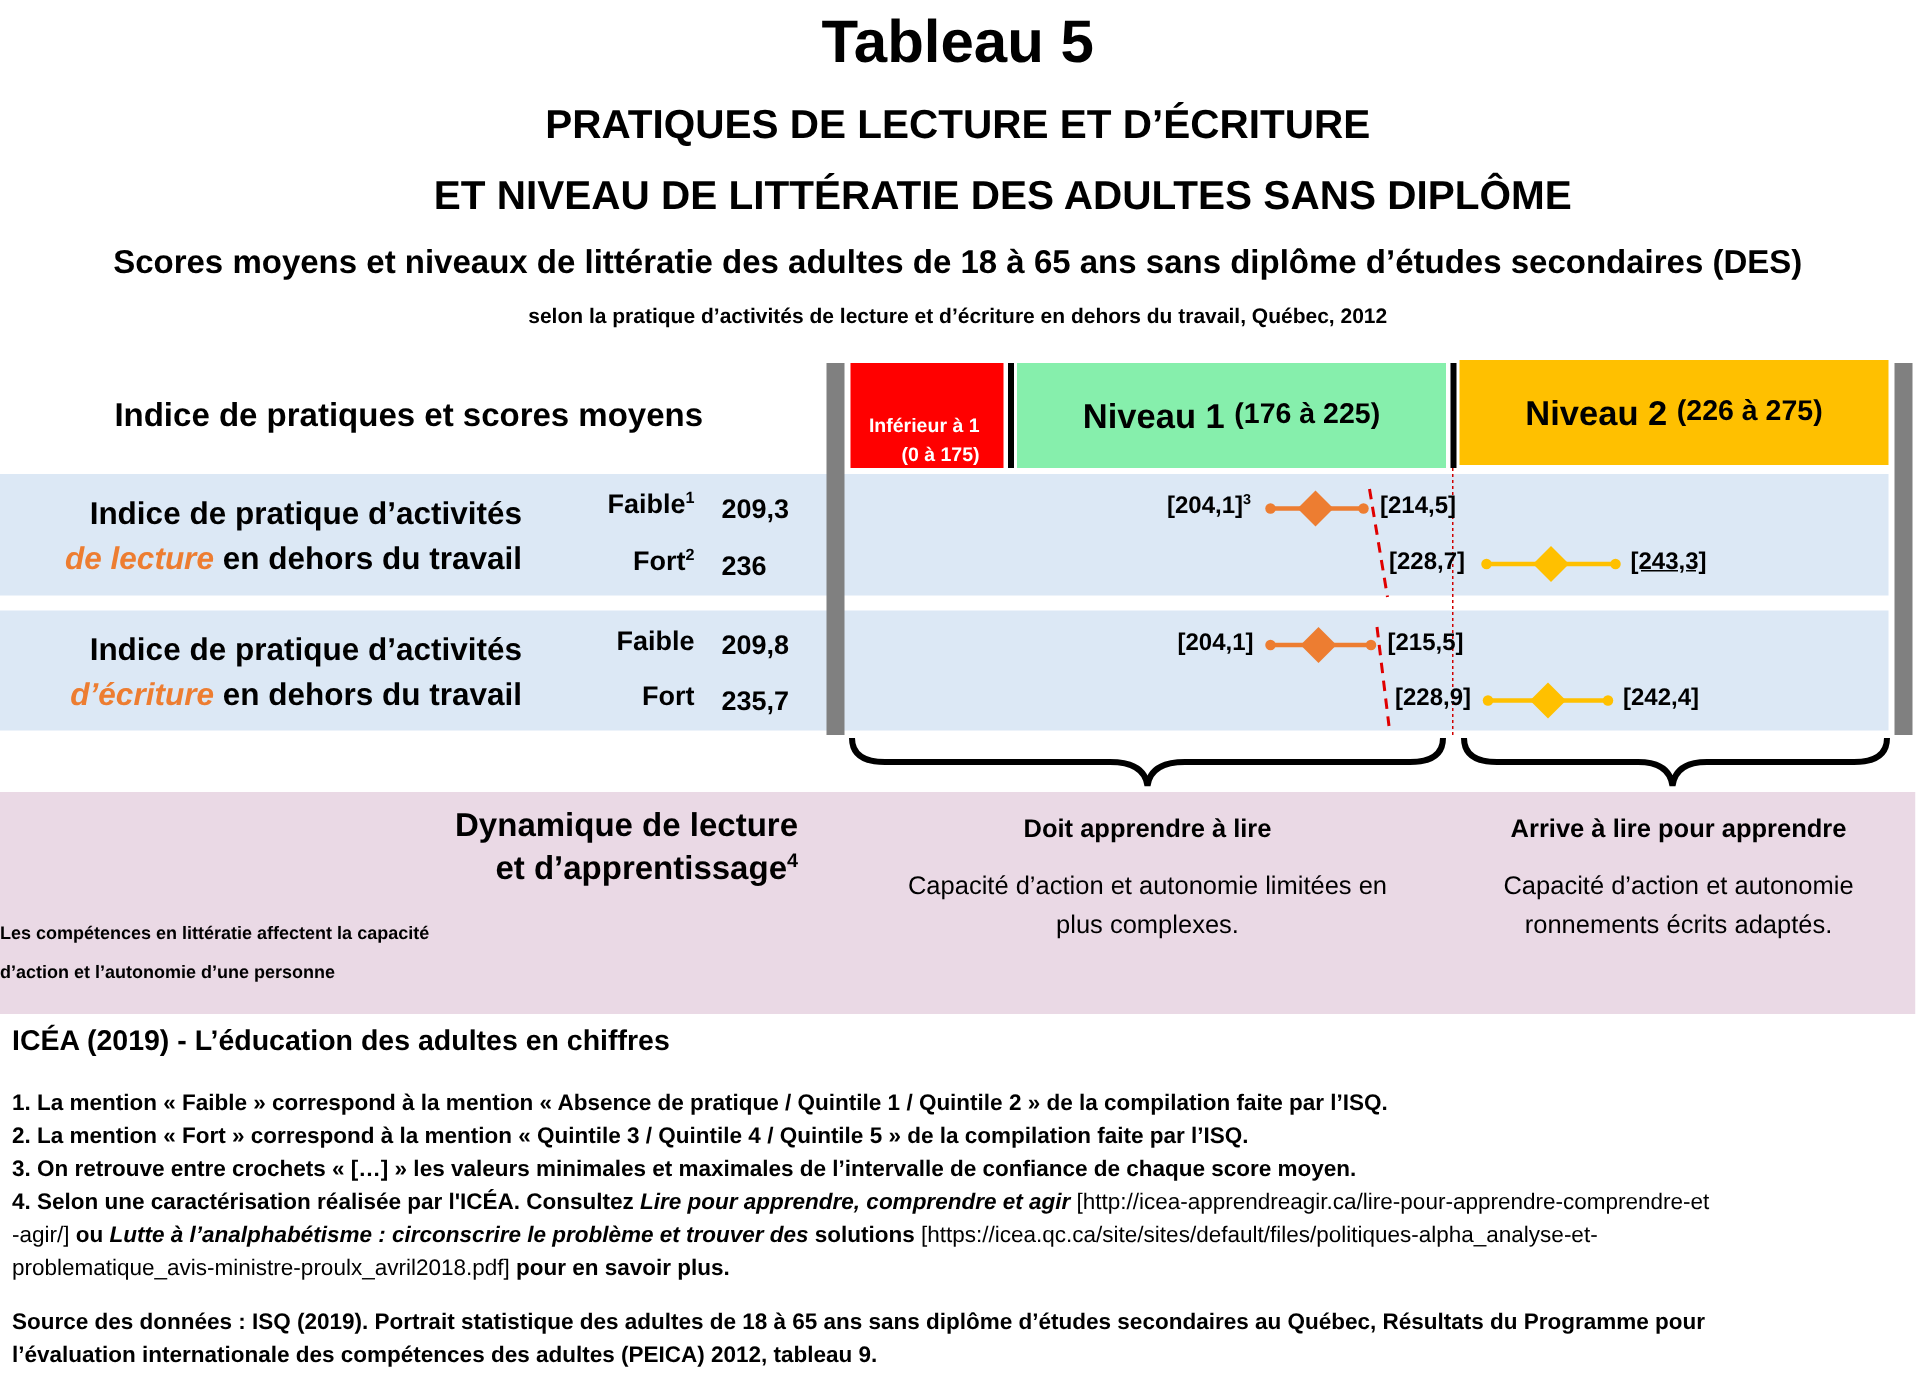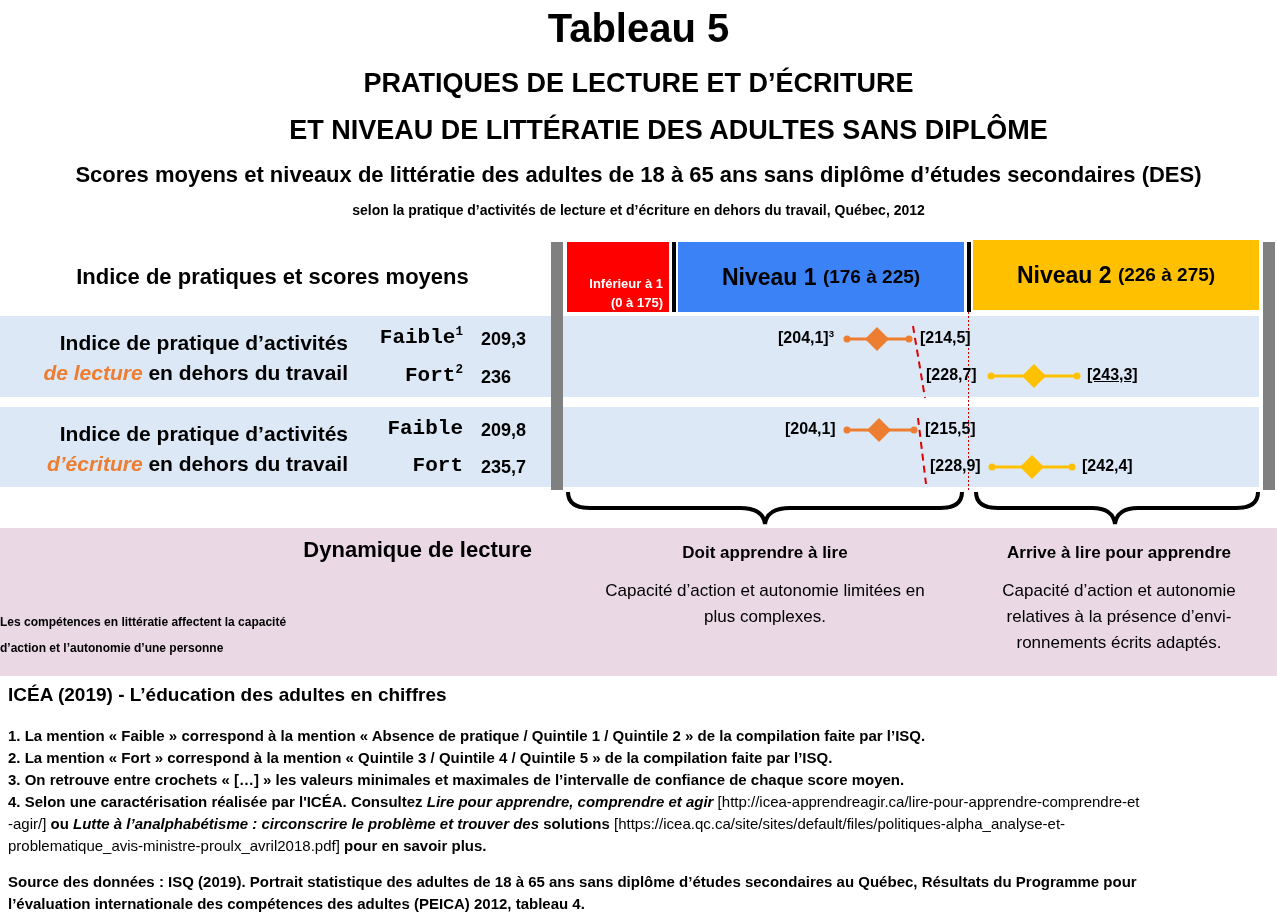--- a/index.html
+++ b/index.html
@@ -10,28 +10,28 @@
   .title-sub1 { left:0; width:1277px; top:68px; font-size:27px; font-weight:bold; text-align:center; }
   .title-sub2 { left:0; width:1277px; top:115px; font-size:27px; font-weight:bold; text-align:center;margin-left:30px; }
   .title-desc1 { left:0; width:1277px; top:162px; font-size:22px; font-weight:bold; text-align:center; }
   .title-desc2 { left:0; width:1277px; top:202px; font-size:14px; font-weight:bold; text-align:center; }
 
   .left-header { left:0; width:545px; top:264px; font-size:22px; font-weight:bold; text-align:center; }
 
   .band { background:#dce8f5; }
   .row-label { font-size:21px; font-weight:bold; text-align:right; line-height:30px; }
   .accent { color:#ed7d31; font-style:italic; }
-  .cat-label { font-size:21px; font-weight:bold; text-align:right;font-family:Liberation Mono, monospace; }
+  .cat-label { font-size:18px; font-weight:bold; text-align:right; }
   .score { font-size:18px; font-weight:bold; }
   sup { font-size:0.6em; vertical-align:super; line-height:0; }
 
   .gray-bar { background:#808080; }
   .level { display:flex; align-items:center; justify-content:center; font-weight:bold; }
-  .lvl-inf { background:#ff0000; color:#ffffff; font-size:13px; text-align:right; justify-content:flex-end; padding-right:6px; box-sizing:border-box; line-height:19px; }
-  .lvl-1 { background:#3b82f6; color:#000; font-size:23px; }
+  .lvl-inf { background:#ff0000; color:#ffffff; font-size:13px; text-align:right; justify-content:flex-end; padding-right:16px; box-sizing:border-box; line-height:19px; }
+  .lvl-1 { background:#86efac; color:#000; font-size:23px; }
   .lvl-2 { background:#ffc000; color:#000; font-size:23px; }
   .lvl-small { font-size:19px; }
   .divider { background:#000; }
 
   .ci-label { font-size:16px; font-weight:bold; white-space:nowrap; }
 
   .dyn-band { background:#ead9e5; }
   .dyn-title { font-size:22px; font-weight:bold; text-align:right; line-height:29px; }
   .dyn-sub { font-size:12px; font-weight:bold; text-align:left; line-height:26px; }
   .dyn-col-title { font-size:17px; font-weight:bold; text-align:center; }
@@ -136,43 +136,43 @@
 <div class="abs ci-label" style="left:1087px; top:366px;text-decoration:underline;">[243,3]</div>
 
 <div class="abs ci-label" style="left:785px; top:420px;">[204,1]</div>
 <div class="abs ci-label" style="left:925px; top:420px;">[215,5]</div>
 <div class="abs ci-label" style="left:930px; top:457px;">[228,9]</div>
 <div class="abs ci-label" style="left:1082px; top:457px;">[242,4]</div>
 
 <div class="abs dyn-band" style="left:0; top:528px; width:1277px; height:148px;"></div>
 <div class="abs dyn-title" style="left:0; top:535px; width:532px;">
   <div>Dynamique de lecture</div>
+  <div><span>et d’apprentissage</span><sup>4</sup></div>
 </div>
 <div class="abs dyn-sub" style="left:0; top:609px; width:532px;">
   <div>Les compétences en littératie affectent la capacité</div>
   <div>d’action et l’autonomie d’une personne</div>
 </div>
 
 <div class="abs dyn-col-title" style="left:567px; top:543px; width:396px;">Doit apprendre à lire</div>
 <div class="abs dyn-col-text" style="left:567px; top:578px; width:396px;">
   <div>Capacité d’action et autonomie limitées en</div>
   <div>plus complexes.</div>
 </div>
 <div class="abs dyn-col-title" style="left:973px; top:543px; width:292px;">Arrive à lire pour apprendre</div>
 <div class="abs dyn-col-text" style="left:973px; top:578px; width:292px;">
   <div>Capacité d’action et autonomie</div>
-  <div>relatives à la présence d’envi-</div>
   <div>ronnements écrits adaptés.</div>
 </div>
 
 <div class="abs src-title" style="left:8px; top:684px;">ICÉA (2019) - L’éducation des adultes en chiffres</div>
 <div class="abs note" style="left:8px; top:725px;">1. La mention « Faible » correspond à la mention « Absence de pratique / Quintile 1 / Quintile 2 » de la compilation faite par l’ISQ.</div>
 <div class="abs note" style="left:8px; top:747px;">2. La mention « Fort » correspond à la mention « Quintile 3 / Quintile 4 / Quintile 5 » de la compilation faite par l’ISQ.</div>
 <div class="abs note" style="left:8px; top:769px;">3. On retrouve entre crochets « […] » les valeurs minimales et maximales de l’intervalle de confiance de chaque score moyen.</div>
 <div class="abs note" style="left:8px; top:791px; width:1262px;">
   <div><span>4. Selon une caractérisation réalisée par l'ICÉA. Consultez </span><span class="ital">Lire pour apprendre, comprendre et agir</span><span class="norm"> [http://icea-apprendreagir.ca/lire-pour-apprendre-comprendre-et</span></div>
   <div><span class="norm">-agir/]</span><span> ou </span><span class="ital">Lutte à l’analphabétisme : circonscrire le problème et trouver des</span><span> solutions</span><span class="norm"> [https://icea.qc.ca/site/sites/default/files/politiques-alpha_analyse-et-</span></div>
   <div><span class="norm">problematique_avis-ministre-proulx_avril2018.pdf]</span><span> pour en savoir plus.</span></div>
 </div>
 <div class="abs src-data" style="left:8px; top:871px; width:1262px;">
   <div>Source des données : ISQ (2019). Portrait statistique des adultes de 18 à 65 ans sans diplôme d’études secondaires au Québec, Résultats du Programme pour</div>
-  <div>l’évaluation internationale des compétences des adultes (PEICA) 2012, tableau 4.</div>
+  <div>l’évaluation internationale des compétences des adultes (PEICA) 2012, tableau 9.</div>
 </div>
 
 </body></html>

